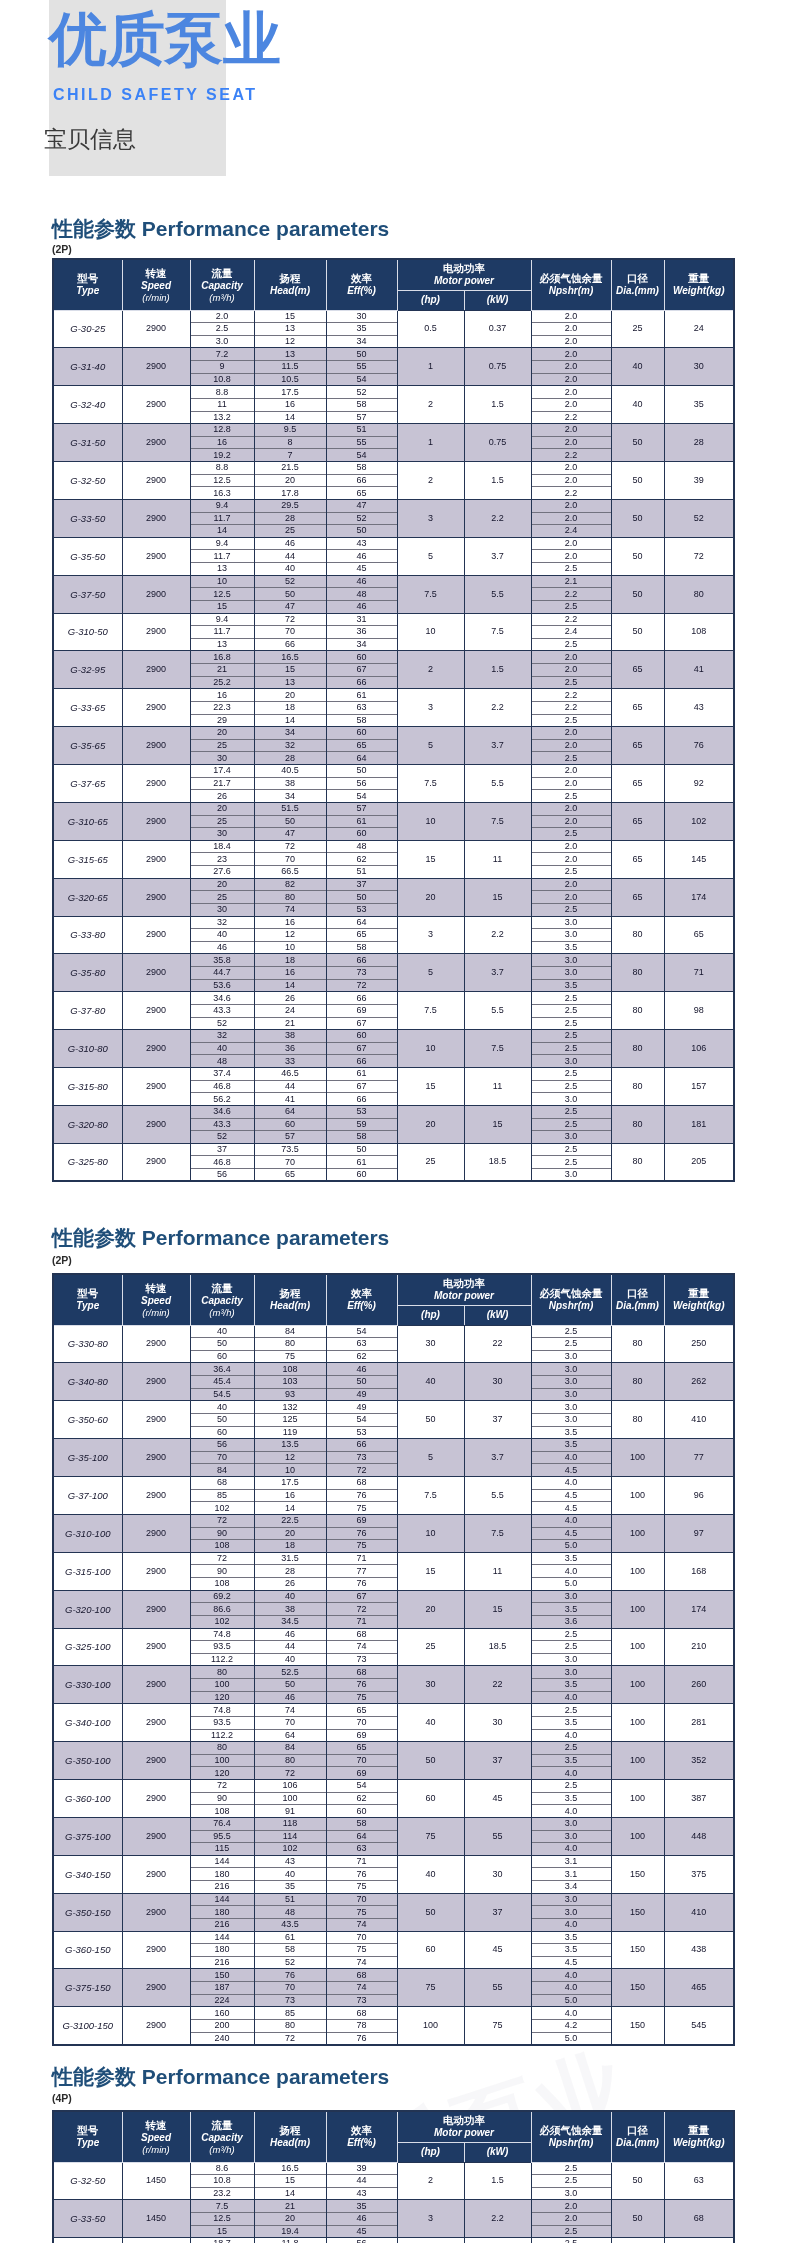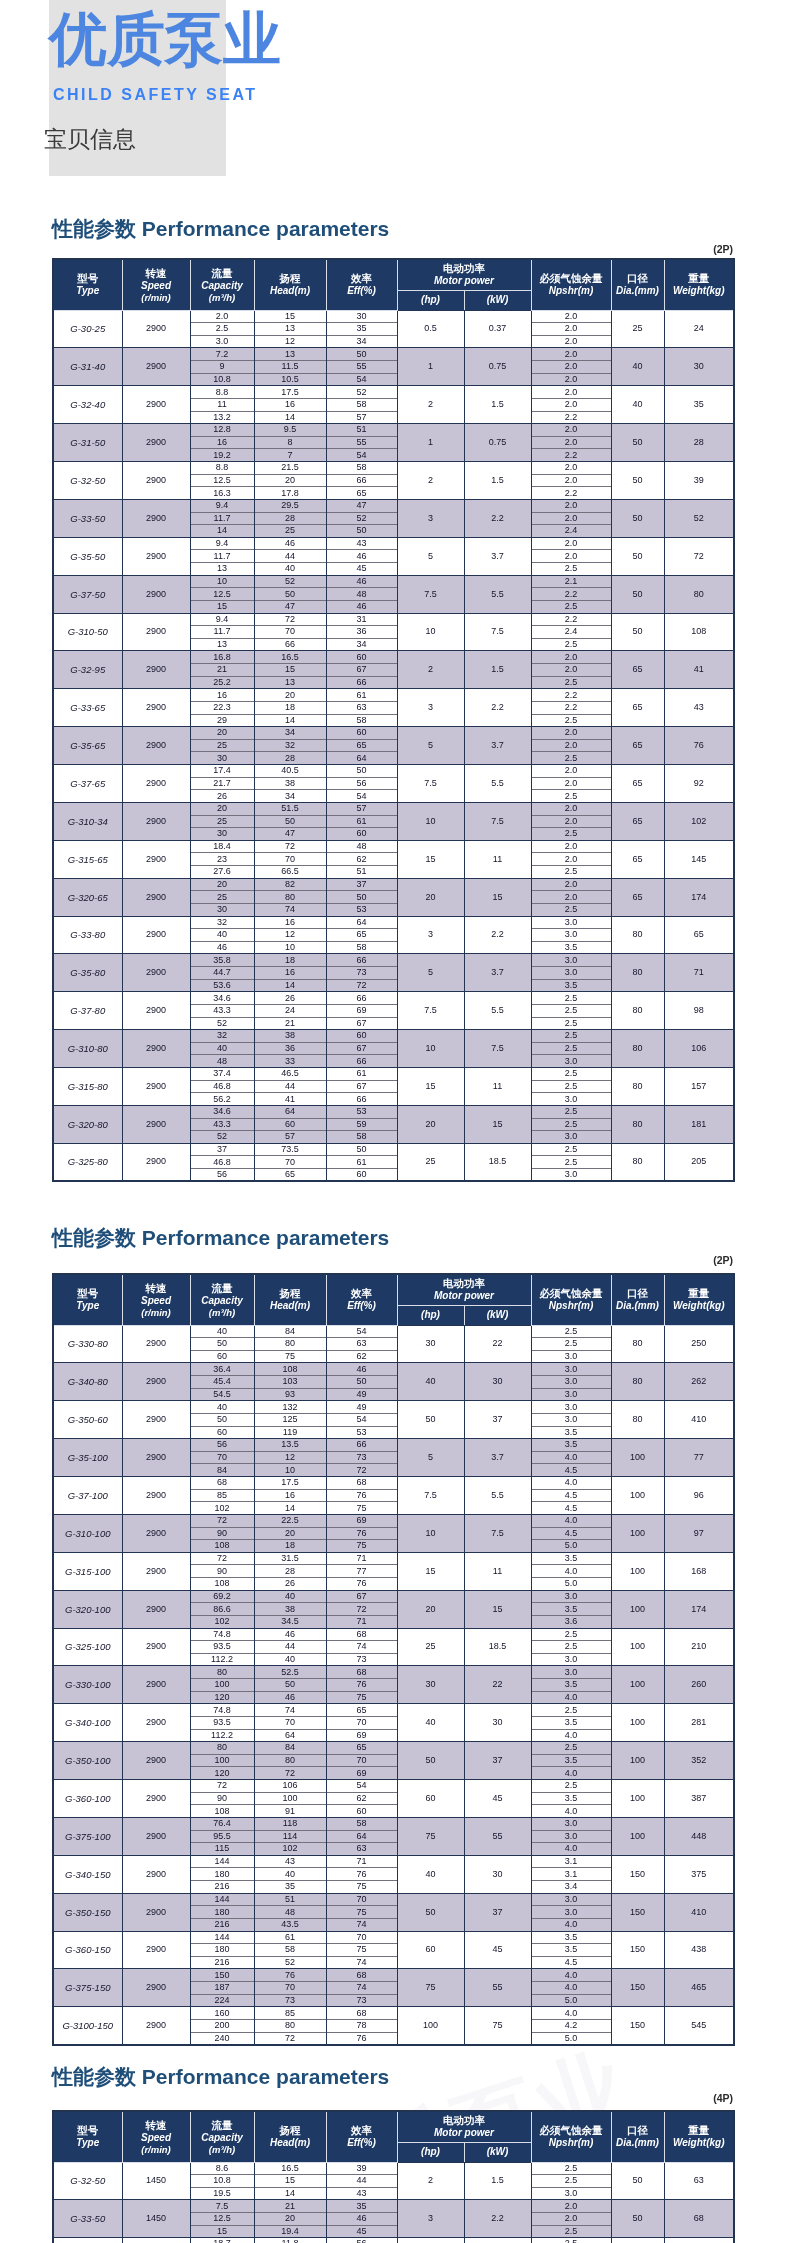--- a/index.html
+++ b/index.html
@@ -9,35 +9,35 @@
   }
   .abs{position:absolute;}
   
   .brand-block{left:49px;top:0;width:177px;height:176px;background:#e2e2e2;}
   .brand-title{left:49px;top:4px;font-size:58px;font-weight:bold;color:#4c86e0;
     white-space:nowrap;letter-spacing:0px;line-height:70px;}
   .brand-sub{left:53px;top:86px;font-size:16px;color:#3b82f6;letter-spacing:2.5px;font-weight:bold;}
   .brand-section{left:44px;top:124px;font-size:23px;color:#3a3a3a;font-weight:500;}
   
   .sec-heading{left:52px;width:681px;font-size:21px;font-weight:700;color:#1f4e79;line-height:27px;}
-  .pole-tag{left:52px;width:681px;text-align:right;font-size:10.5px;color:#2b2b2b;font-weight:bold;}
+  .pole-tag{left:52px;width:681px;font-size:10.5px;color:#2b2b2b;font-weight:bold;}
   
   .wm{color:#8a8aa0;opacity:0.06;font-size:88px;font-weight:bold;white-space:nowrap;
     transform:rotate(-18deg);pointer-events:none;}
   
   table.ptable{border-collapse:collapse;table-layout:fixed;width:681px;
     border:2px solid #233453;}
   .ptable th,.ptable td{padding:0;text-align:center;vertical-align:middle;overflow:hidden;}
   .ptable thead th{background:#1e3a64;color:#ffffff;border:1px solid #d9dde8;}
   .ptable thead tr.h1{height:31px;}
   .ptable thead tr.h2{height:20px;}
   .ptable thead tr:last-child th{border-bottom:1.5px solid #233453;}
   .hcn{display:block;font-size:10.5px;font-weight:bold;line-height:13px;}
   .hen{display:block;font-size:10px;font-weight:bold;font-style:italic;line-height:12px;}
-  .hunit{display:block;font-size:9.5px;font-weight:bold;font-style:italic;line-height:11px;}
+  .hunit{display:block;font-size:9.5px;font-weight:normal;font-style:italic;line-height:11px;}
   .ptable tbody tr{height:12.63px;}
   .ptable tbody tr.partial{height:11px;}
   .ptable tbody td{border-left:1px solid #233453;border-right:1px solid #233453;
     font-size:9px;color:#14142b;line-height:11px;background:#ffffff;}
   .ptable tbody tr.g-first td{border-top:1px solid #233453;}
   .ptable tbody td.sub{border-top:1px solid #72727f;}
   .ptable tbody tr.shade td{background:#c7c3d4;}
   .ptable tbody td.model{font-weight:normal;font-style:italic;font-size:9.5px;}
 </style>
 </head>
@@ -425,21 +425,21 @@
         <td class="sub">56</td>
         <td class="sub">2.0</td>
       </tr>
       <tr>
         <td class="sub">26</td>
         <td class="sub">34</td>
         <td class="sub">54</td>
         <td class="sub">2.5</td>
       </tr>
       <tr class="g-first shade">
-        <td class="model" rowspan="3">G-310-34</td>
+        <td class="model" rowspan="3">G-310-65</td>
         <td rowspan="3">2900</td>
         <td>20</td>
         <td>51.5</td>
         <td>57</td>
         <td rowspan="3">10</td>
         <td rowspan="3">7.5</td>
         <td>2.0</td>
         <td rowspan="3">65</td>
         <td rowspan="3">102</td>
       </tr>
@@ -1277,21 +1277,21 @@
         <td rowspan="3">50</td>
         <td rowspan="3">63</td>
       </tr>
       <tr>
         <td class="sub">10.8</td>
         <td class="sub">15</td>
         <td class="sub">44</td>
         <td class="sub">2.5</td>
       </tr>
       <tr>
-        <td class="sub">19.5</td>
+        <td class="sub">23.2</td>
         <td class="sub">14</td>
         <td class="sub">43</td>
         <td class="sub">3.0</td>
       </tr>
       <tr class="g-first shade">
         <td class="model" rowspan="3">G-33-50</td>
         <td rowspan="3">1450</td>
         <td>7.5</td>
         <td>21</td>
         <td>35</td>

